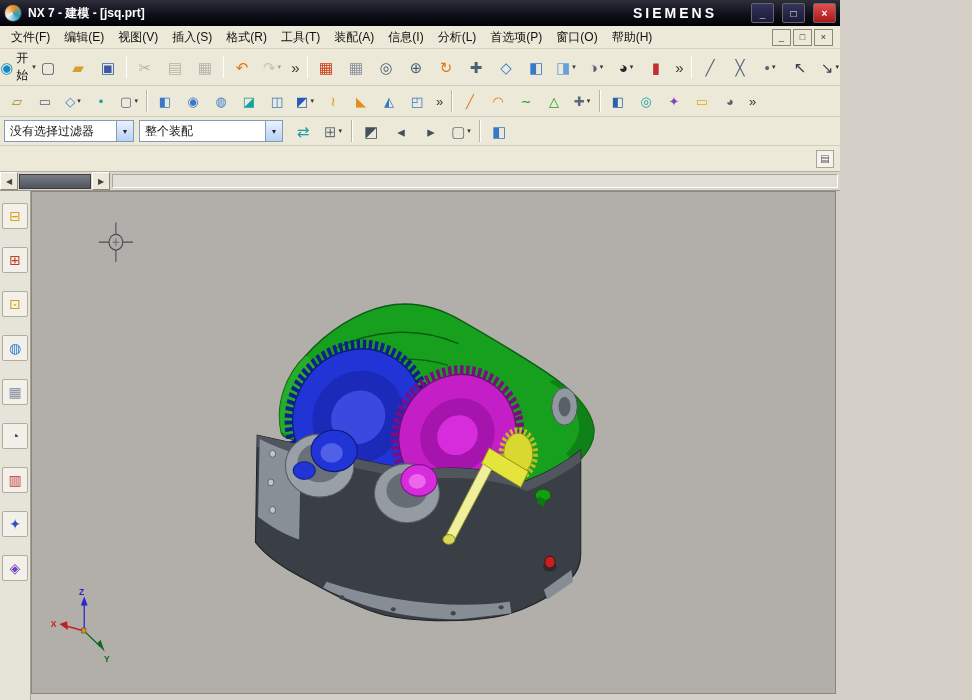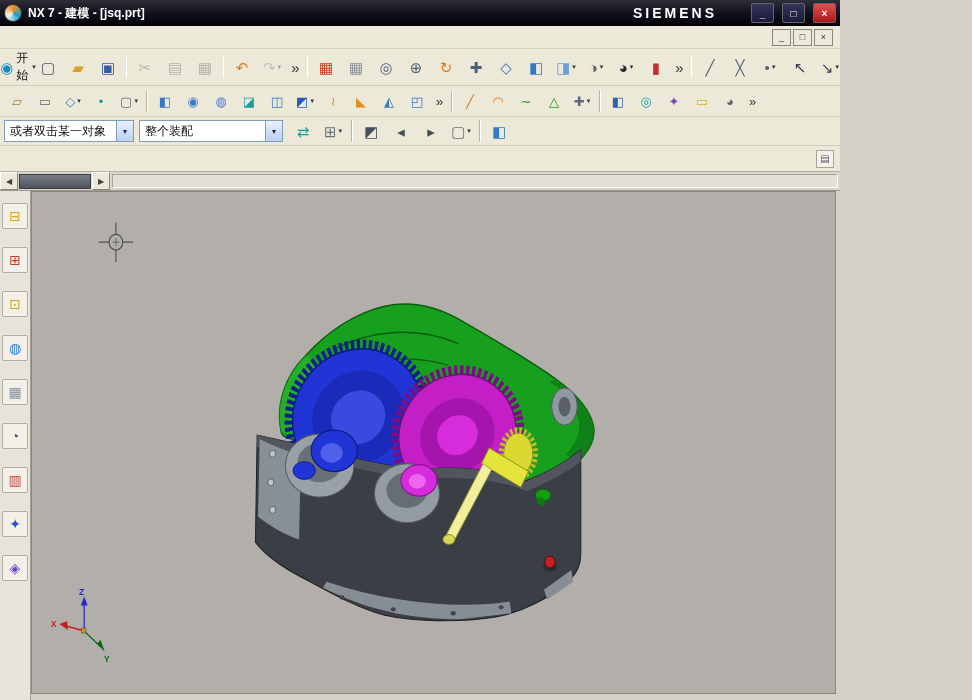--- a/index.html
+++ b/index.html
@@ -68,20 +68,34 @@
   <div class="titlebar">
     <span class="appicon"></span>
     <span class="title">NX 7 - 建模 - [jsq.prt]</span>
     <span class="brand">SIEMENS</span>
     <span class="winbtn">_</span>
     <span class="winbtn">□</span>
     <span class="winbtn close">×</span>
   </div>
 
   <div class="menubar">
+    <span style="display:flex">
+        <span class="menu-item">文件(F)</span>
+        <span class="menu-item">编辑(E)</span>
+        <span class="menu-item">视图(V)</span>
+        <span class="menu-item">插入(S)</span>
+        <span class="menu-item">格式(R)</span>
+        <span class="menu-item">工具(T)</span>
+        <span class="menu-item">装配(A)</span>
+        <span class="menu-item">信息(I)</span>
+        <span class="menu-item">分析(L)</span>
+        <span class="menu-item">首选项(P)</span>
+        <span class="menu-item">窗口(O)</span>
+        <span class="menu-item">帮助(H)</span>
+      </span>
     <span class="mdi">
       <span class="mdibtn">_</span>
       <span class="mdibtn">□</span>
       <span class="mdibtn">×</span>
     </span>
   </div>
 
   <div class="toolbar row1">
       <div class="tbtn">
         <span class="glyph" style="color: rgb(14, 140, 200);">◉</span>
@@ -275,21 +289,21 @@
       <div class="tbtn">
         <span class="glyph" style="color: rgb(90, 98, 112);">◕</span>
       </div>
       <div class="tbtn narrow">
         <span class="glyph" style="color: rgb(51, 51, 51);">»</span>
       </div>
     </div>
 
   <div class="selbar">
     <div class="dropdown" style="width:128px">
-      <span class="val">或者双击某一对象</span>
+      <span class="val">没有选择过滤器</span>
       <span class="arrow">▾</span>
     </div>
     <div class="dropdown" style="width:142px">
       <span class="val">整个装配</span>
       <span class="arrow">▾</span>
     </div>
     <span class="selicons">
         <div class="tbtn">
           <span class="glyph" style="color: rgb(24, 160, 160);">⇄</span>
         </div>

